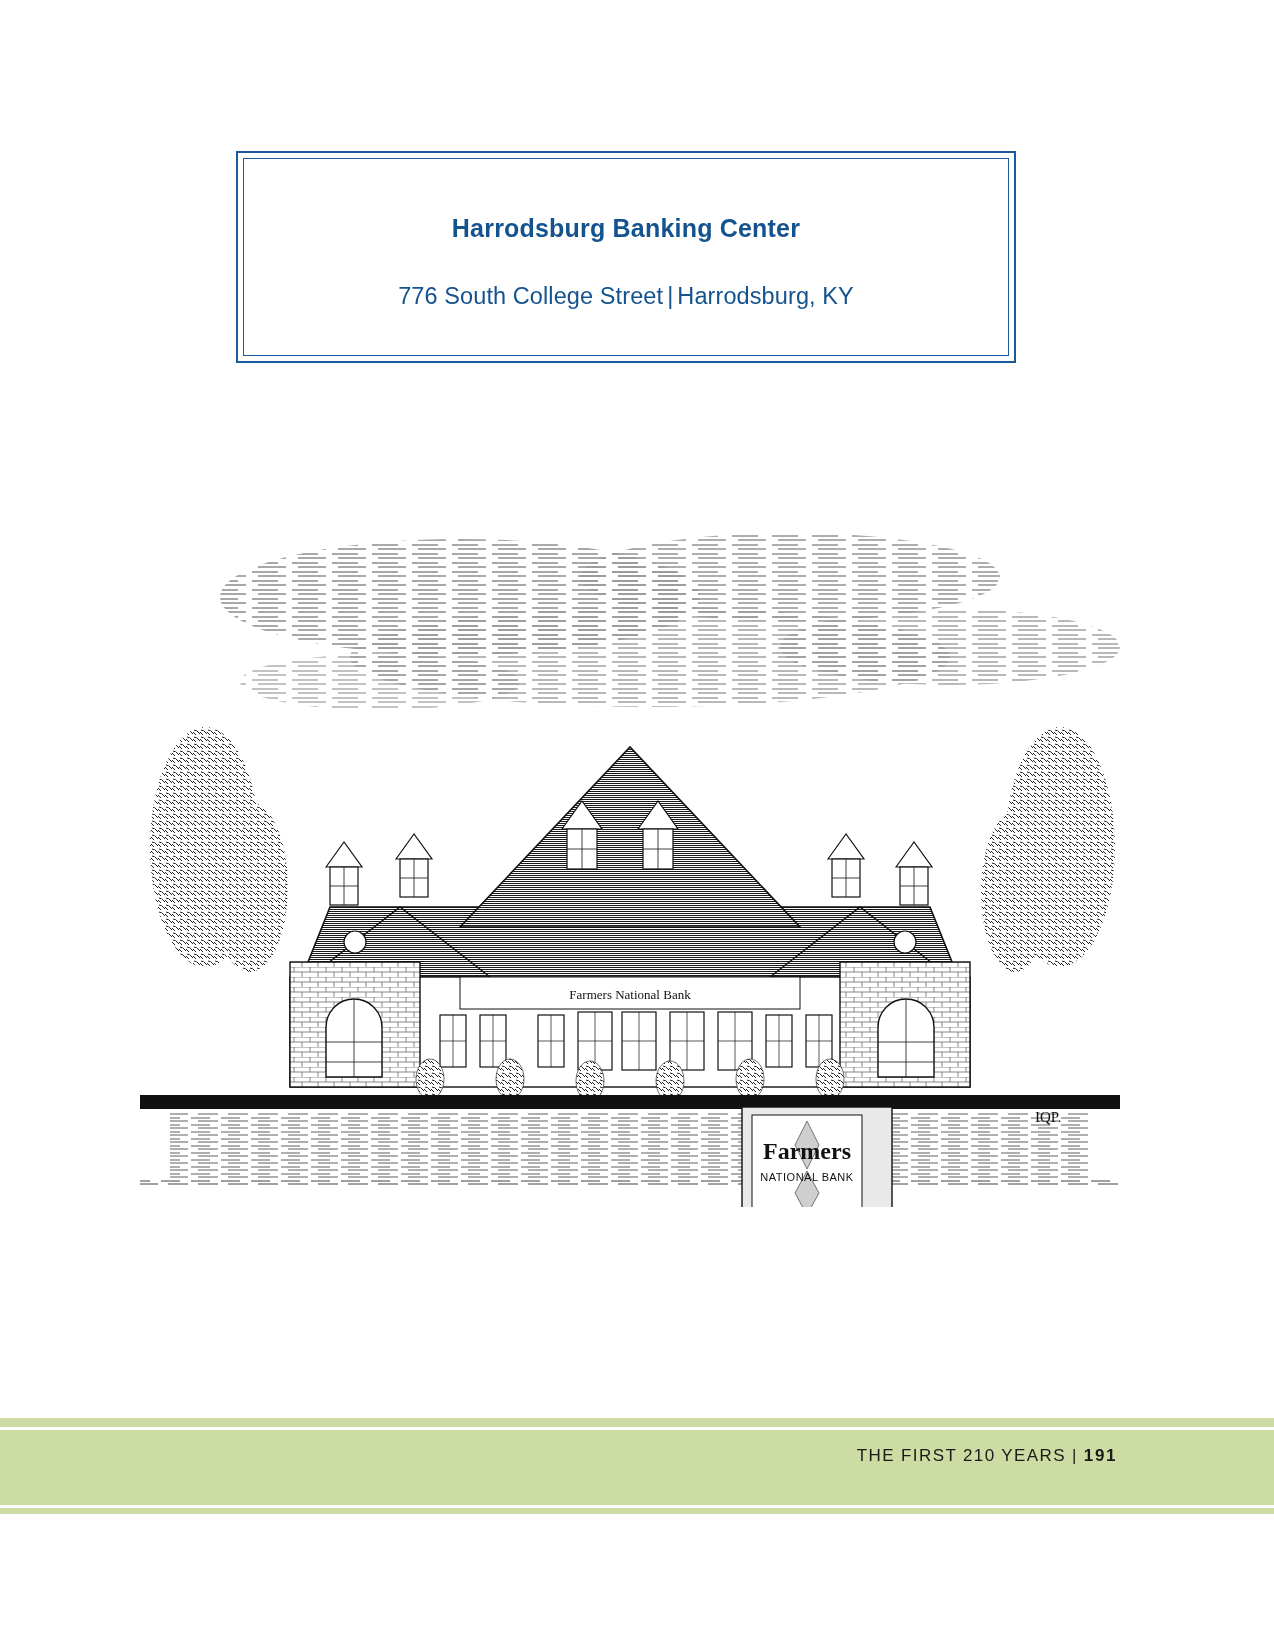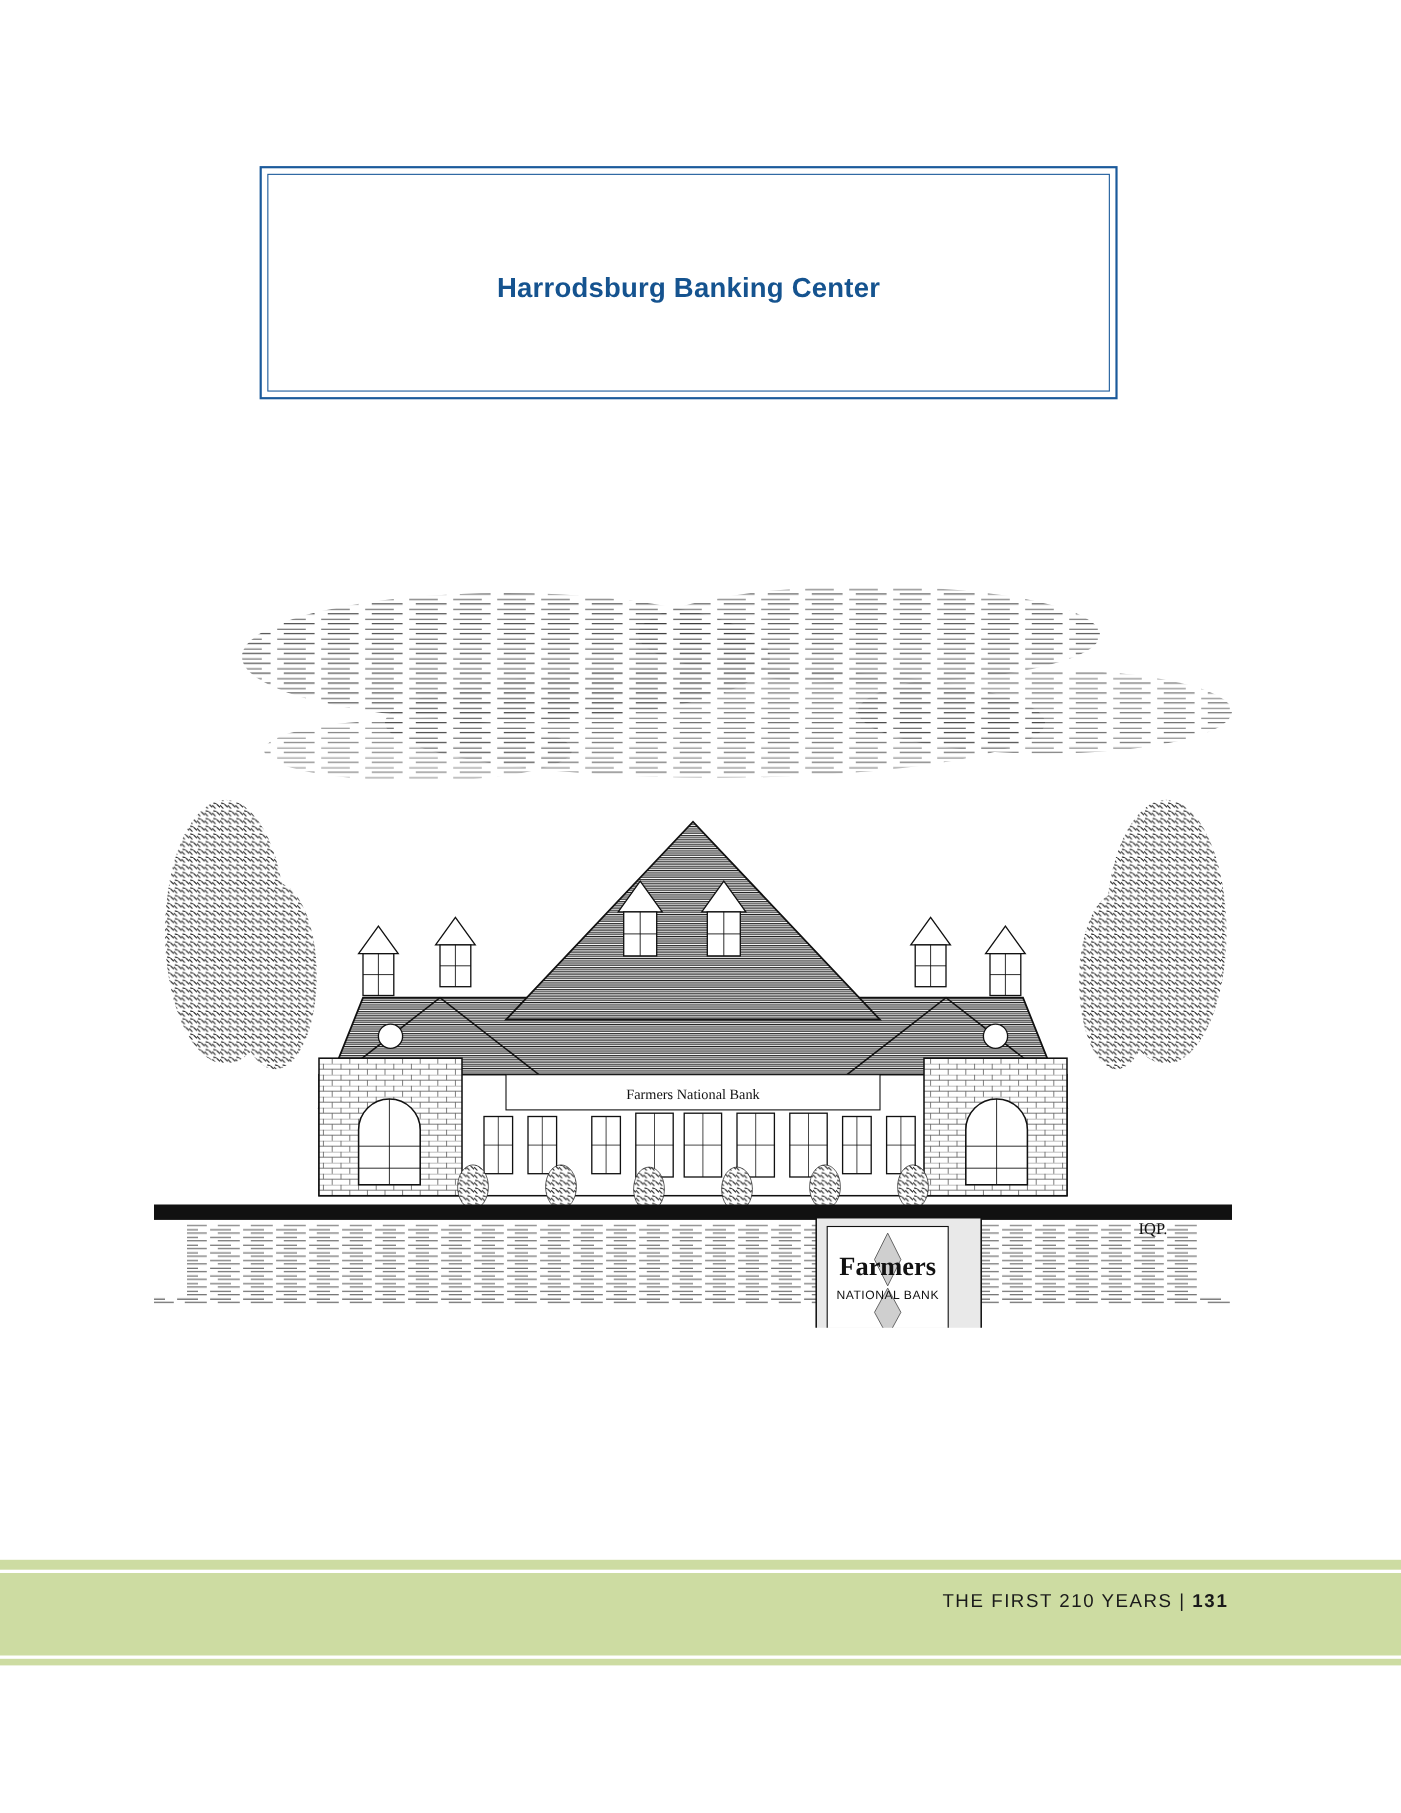--- a/index.html
+++ b/index.html
@@ -109,20 +109,23 @@
     font-weight: bold;
     letter-spacing: 1.6px;
   }
 </style>
 </head>
 <body>
 
 <div class="title-card">
   <div class="title-card-inner">
     <div class="card-title">Harrodsburg Banking Center</div>
+    <div class="card-subtitle">
+      <span>776 South College Street</span><span class="bar">|</span><span>Harrodsburg, KY</span>
+    </div>
   </div>
 </div>
 
 <div class="illustration">
   <svg viewBox="0 0 1000 700" xmlns="http://www.w3.org/2000/svg">
     <defs>
       <pattern id="hatchRoof" width="6" height="4" patternUnits="userSpaceOnUse">
         <rect width="6" height="4" fill="#ffffff"></rect>
         <path d="M0 0.5 H6 M0 2.5 H6" stroke="#1a1a1a" stroke-width="1.1"></path>
       </pattern>
@@ -268,14 +271,14 @@
     </g>
 
     <text x="905" y="615" font-family="'Liberation Serif', serif" font-size="15" fill="#111">IQP.</text>
   </svg>
 </div>
 
 <div class="footer-band"></div>
 <div class="footer-rule top"></div>
 <div class="footer-rule bottom"></div>
 <div class="footer-text">
-  <span>THE FIRST 210 YEARS</span><span class="sep">|</span><span class="page-no">131</span>
+  <span>THE FIRST 210 YEARS</span><span class="sep">|</span><span class="page-no">191</span>
 </div>
 
 </body></html>

